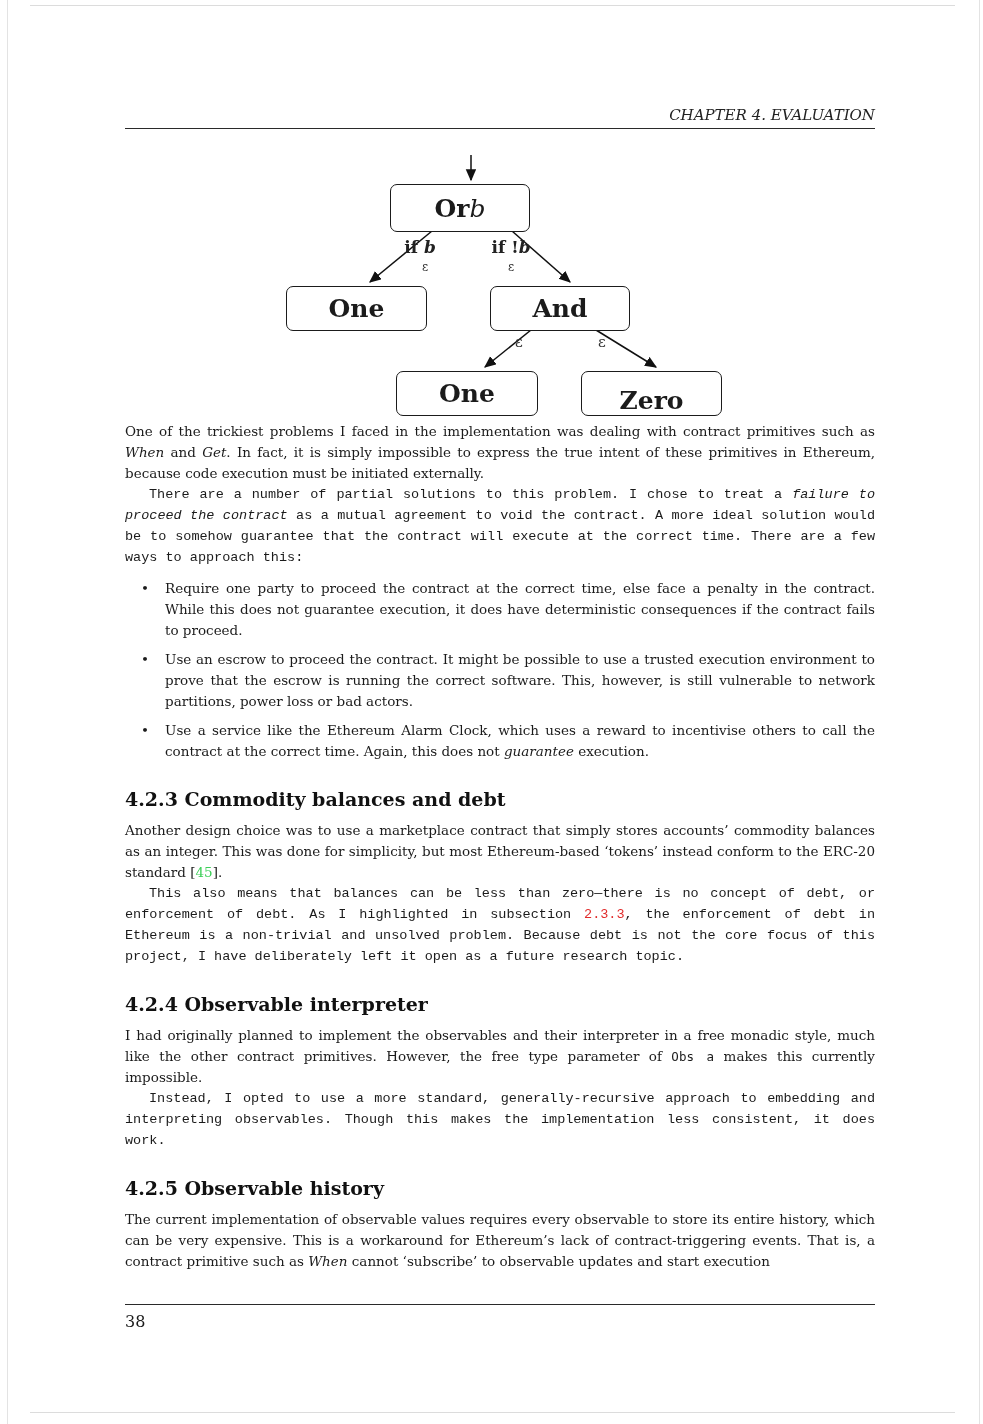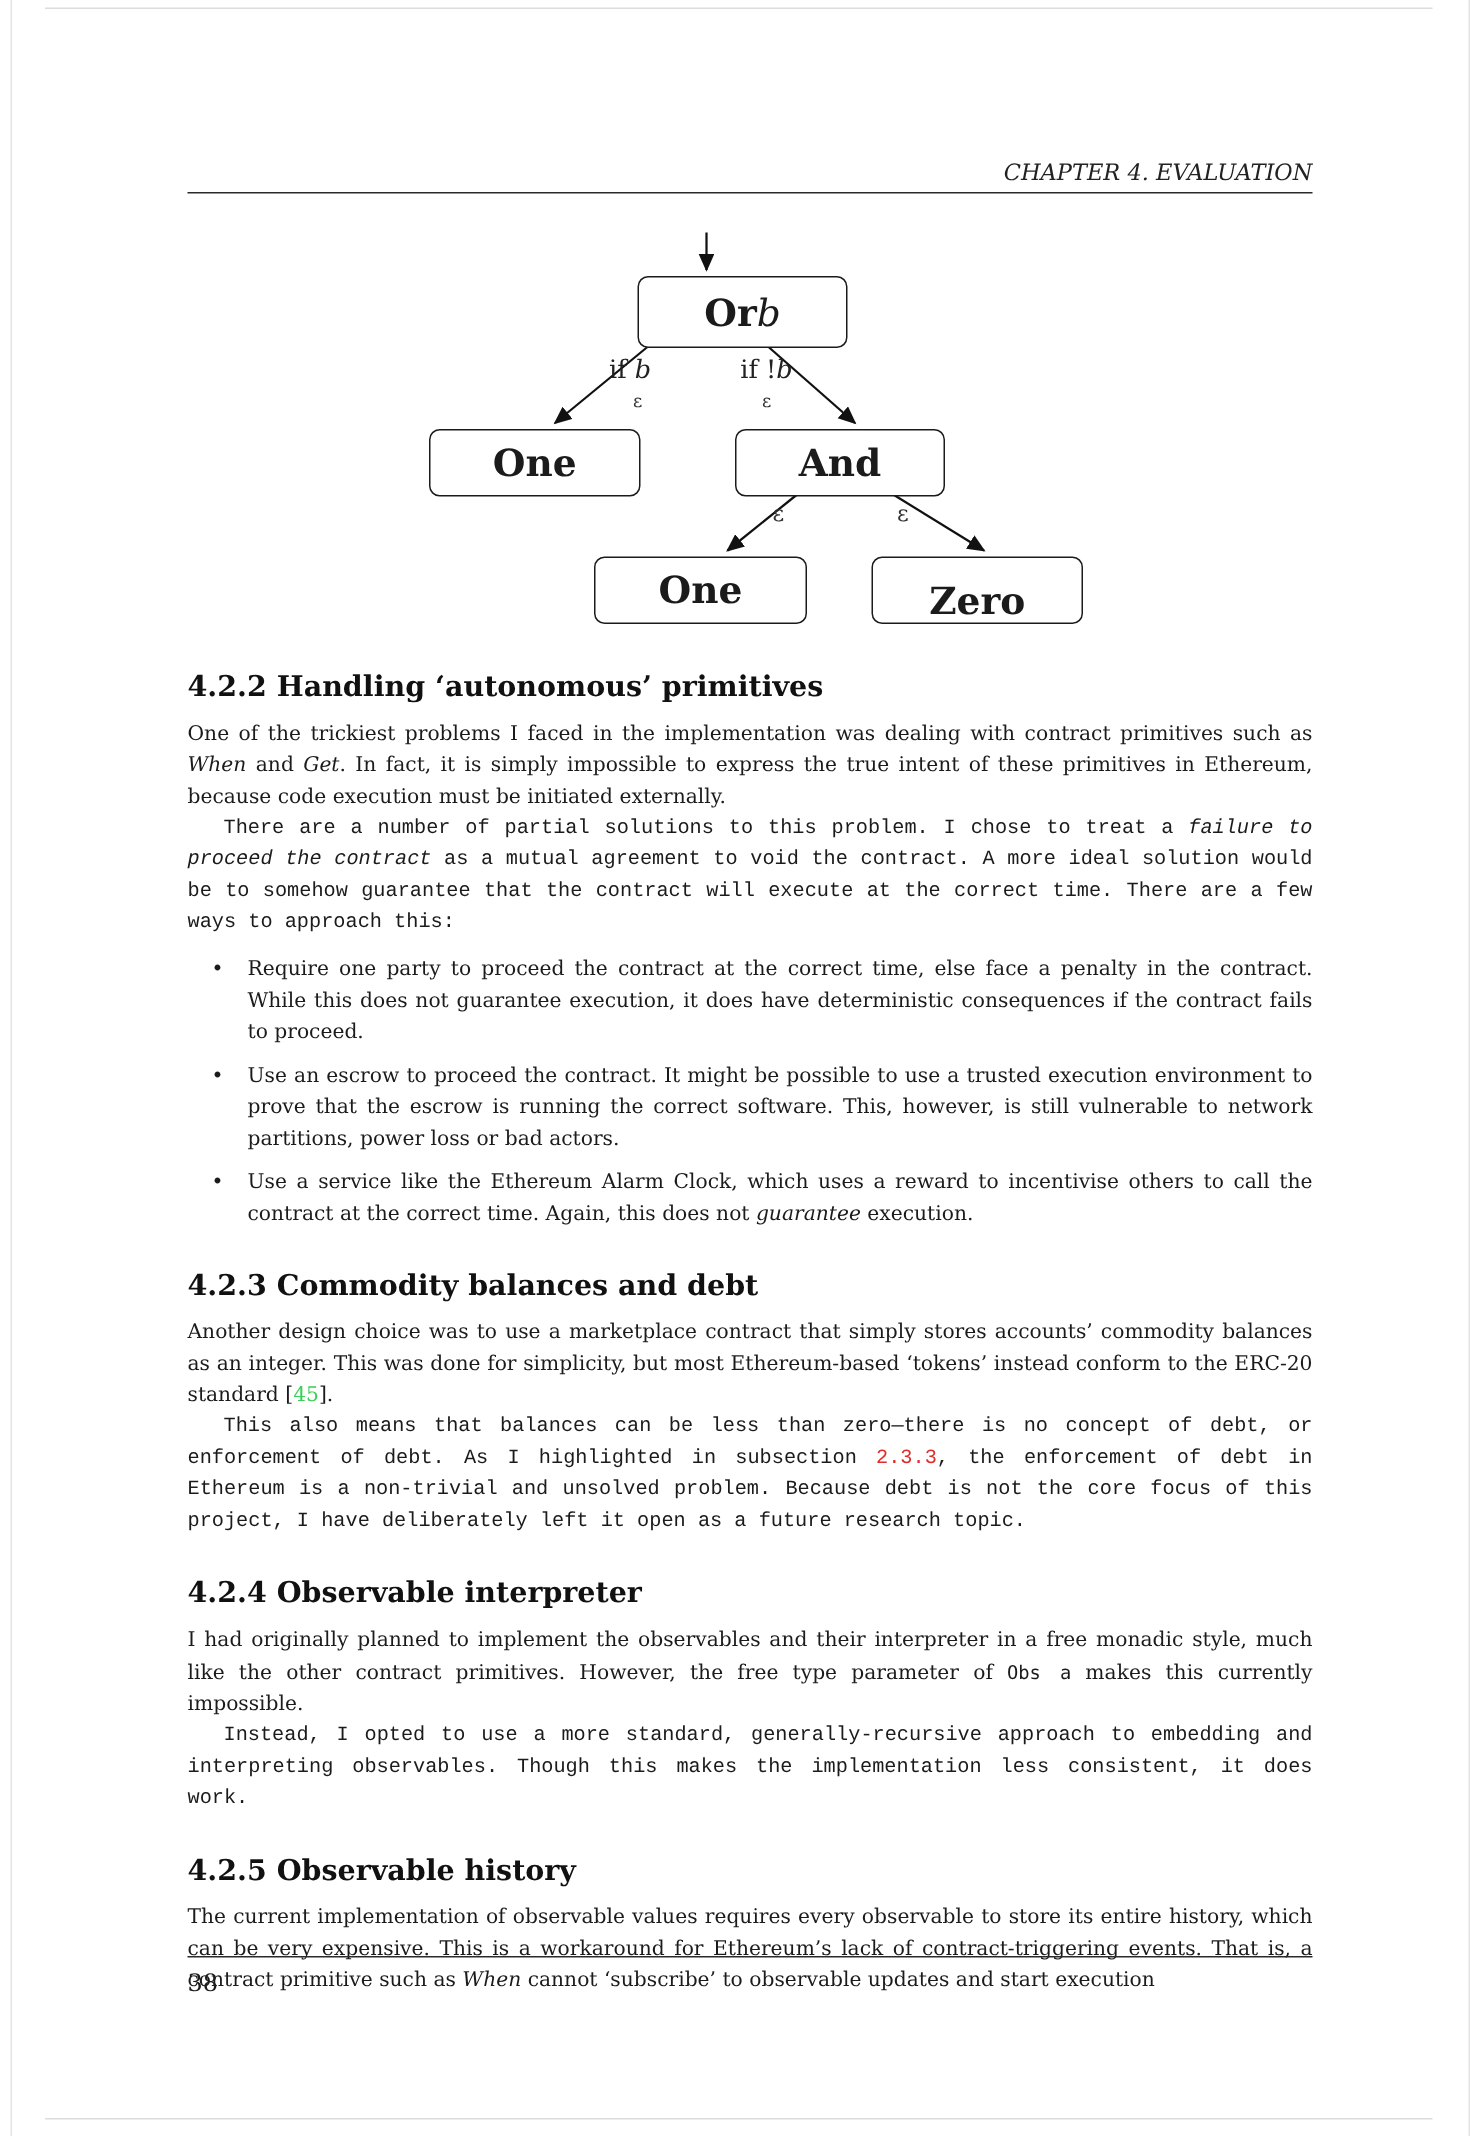--- a/index.html
+++ b/index.html
@@ -15,26 +15,26 @@
 
   .running-head{padding-top:106px;font-style:italic;font-size:15px;line-height:18px;
                 text-align:right;color:#222;}
   .head-rule{margin-top:4px;border-top:1.6px solid #2a2a2a;height:0;}
 
   
   .nfa{position:relative;height:270px;margin:22px 0 0 0;}
   .nfa svg{position:absolute;left:0;top:0;}
   .node{position:absolute;display:flex;align-items:center;justify-content:center;
         border:1.5px solid #1b1b1b;border-radius:7px;background:#fff;font-size:25px;}
-  .n-or   {left:425px;top:33px; width:138px;height:46px;}
+  .n-or   {left:390px;top:33px; width:138px;height:46px;}
   .n-one-l{left:286px;top:135px;width:139px;height:43px;}
   .n-and  {left:490px;top:135px;width:138px;height:43px;}
   .n-one-b{left:396px;top:220px;width:140px;height:43px;}
   .n-zero {left:581px;top:220px;width:139px;height:43px;align-items:flex-end;}
-  .elabel{position:absolute;font-size:17px;text-align:center;color:#222;}
+  .elabel{position:absolute;font-size:17px;text-align:center;color:#222;font-weight:bold;}
   .l-ifb {left:385px;top:86px;width:70px;}
   .l-ifnb{left:476px;top:86px;width:70px;}
   .eps{position:absolute;font-size:12px;color:#333;}
   .e1{left:422px;top:109px;}
   .e2{left:508px;top:109px;}
   .eps-big{font-size:15px;}
   .e3{left:515px;top:182px;}
   .e4{left:598px;top:182px;}
 
   .caption{margin-top:16px;font-size:13.8px;line-height:21px;text-align:center;}
@@ -110,21 +110,20 @@
     <div class="eps e1">ε</div>
     <div class="eps e2">ε</div>
     <div class="eps eps-big e3">ε</div>
     <div class="eps eps-big e4">ε</div>
   </figure>
 
   <main class="content">
 
 
     <section>
-      <h2>4.2.2 Handling ‘autonomous’ primitives</h2>
       <p><span>One of the trickiest problems I faced in the implementation was dealing with contract primitives such as </span><span class="s-i">When</span><span> and </span><span class="s-i">Get</span><span>. In fact, it is simply impossible to express the true intent of these primitives in Ethereum, because code execution must be initiated externally.</span></p>
       <p class="indent"><span>There are a number of partial solutions to this problem. I chose to treat a </span><span class="s-i">failure to proceed the contract</span><span> as a mutual agreement to void the contract. A more ideal solution would be to somehow guarantee that the contract will execute at the correct time. There are a few ways to approach this:</span></p>
       <ul class="bullets">
         <li>
           <span class="marker">•</span>
           <span class="bt"><span>Require one party to proceed the contract at the correct time, else face a penalty in the contract. While this does not guarantee execution, it does have deterministic consequences if the contract fails to proceed.</span></span>
         </li>
         <li>
           <span class="marker">•</span>
           <span class="bt"><span>Use an escrow to proceed the contract. It might be possible to use a trusted execution environment to prove that the escrow is running the correct software. This, however, is still vulnerable to network partitions, power loss or bad actors.</span></span>

